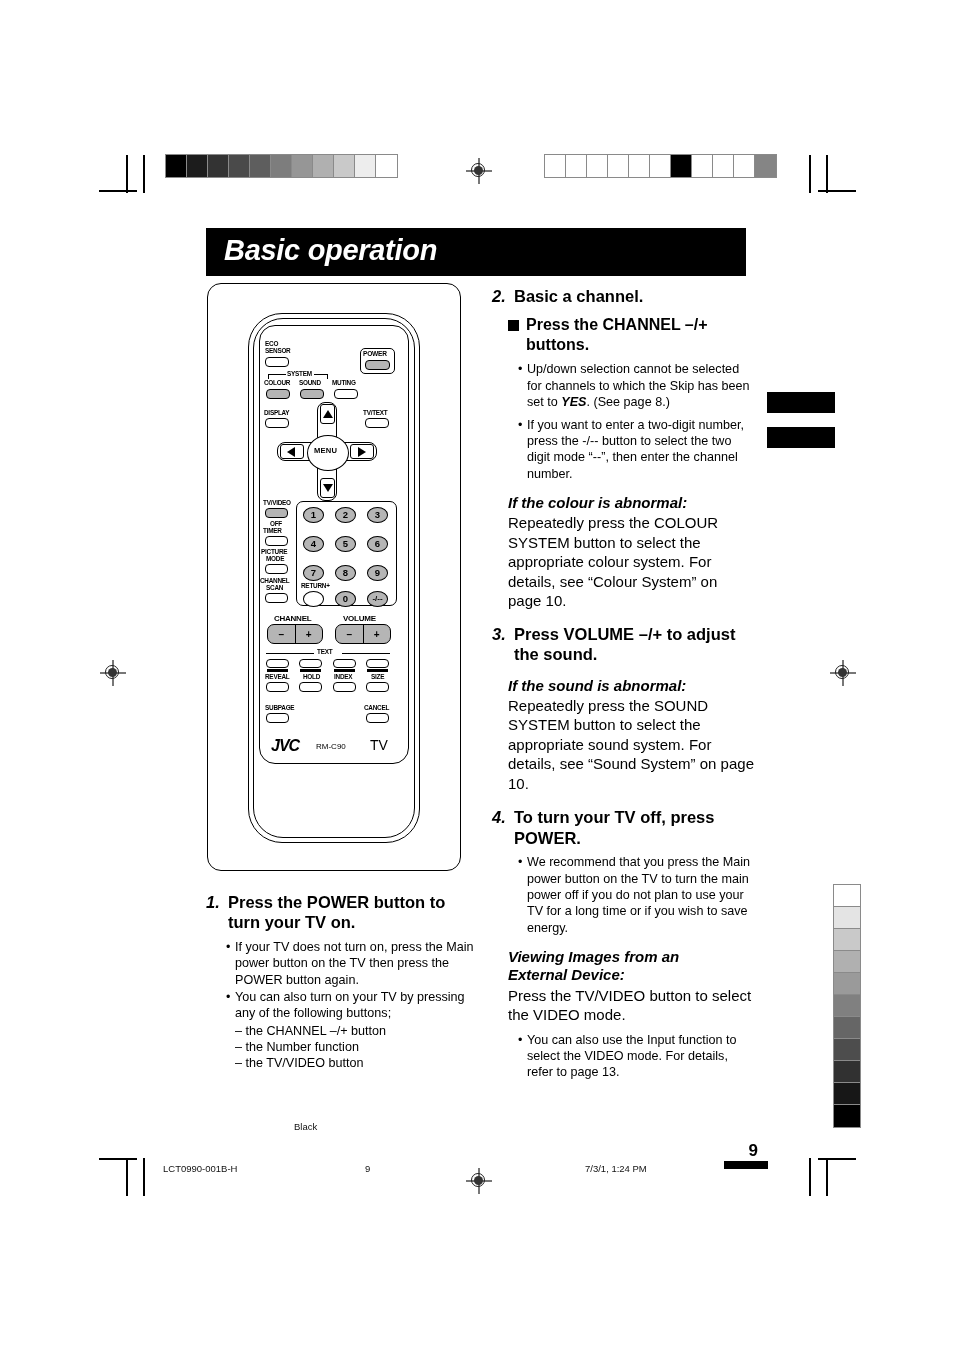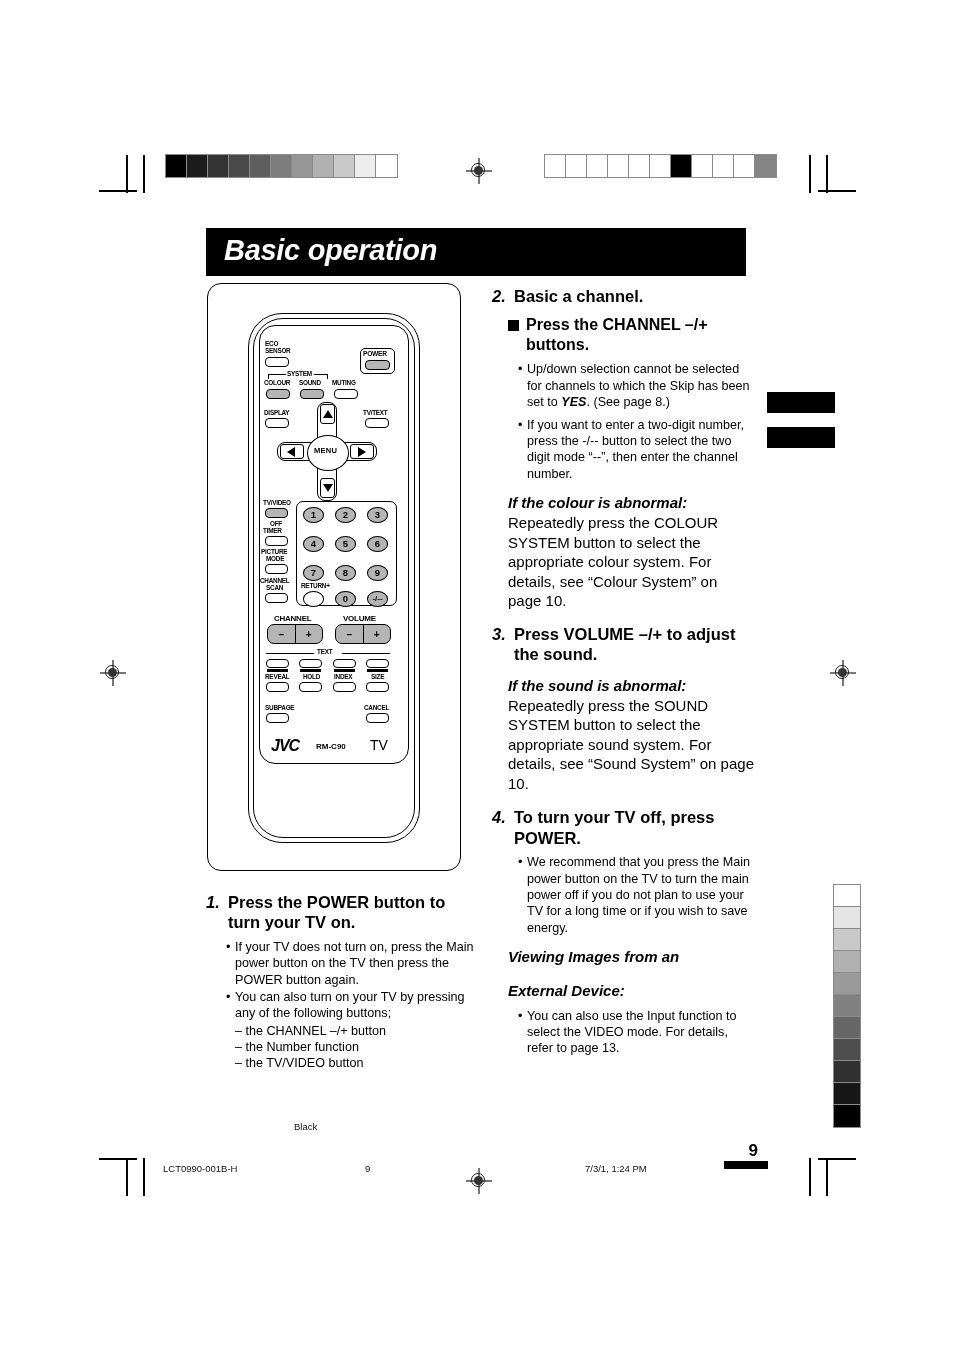--- a/index.html
+++ b/index.html
@@ -281,21 +281,21 @@
 <div class="btn" style="left:333px;top:682px;width:23px;height:10px;"></div>
 <div class="lbl" style="left:371px;top:674px;">SIZE</div>
 <div class="btn" style="left:366px;top:682px;width:23px;height:10px;"></div>
 
 <div class="lbl" style="left:265px;top:705px;">SUBPAGE</div>
 <div class="btn" style="left:266px;top:713px;width:23px;height:10px;"></div>
 <div class="lbl" style="left:364px;top:705px;">CANCEL</div>
 <div class="btn" style="left:366px;top:713px;width:23px;height:10px;"></div>
 
 <div class="abs" style="left:271px;top:737px;font-size:16px;font-weight:bold;font-style:italic;letter-spacing:-1px;">JVC</div>
-<div class="abs" style="left:316px;top:742px;font-size:8px;font-weight:bold;">RM-C90</div>
+<div class="abs" style="left:316px;top:742px;font-size:8px;font-weight:normal;">RM-C90</div>
 <div class="abs" style="left:370px;top:737px;font-size:14px;">TV</div>
 
 <div class="colL">
   <div class="step">
     <div class="num">1.</div>
     <div class="head">Press the POWER button to turn your TV on.</div>
   </div>
   <div class="bullets ind1">
     <div class="bul">
         <div class="dot">•</div>
@@ -352,21 +352,22 @@
     <div class="head">To turn your TV off, press POWER.</div>
   </div>
   <div class="bullets">
     <div class="bul">
         <div class="dot">•</div>
         <div class="txt">We recommend that you press the Main power button on the TV to turn the main power off if you do not plan to use your TV for a long time or if you wish to save energy.</div>
       </div>
   </div>
 
   <div class="ital">Viewing Images from an</div>
-  <div class="ital" style="margin-top:16px;">External Device:</div>
+  <div class="ital" style="margin-top:0;">External Device:</div>
+  <div class="para">Press the TV/VIDEO button to select the VIDEO mode.</div>
   <div class="bullets" style="margin-top:7px;">
     <div class="bul">
         <div class="dot">•</div>
         <div class="txt">You can also use the Input function to select the VIDEO mode. For details, refer to page 13.</div>
       </div>
   </div>
 </div>
 
 <div class="pagenum">9</div>
 <div class="pagerule"></div>

